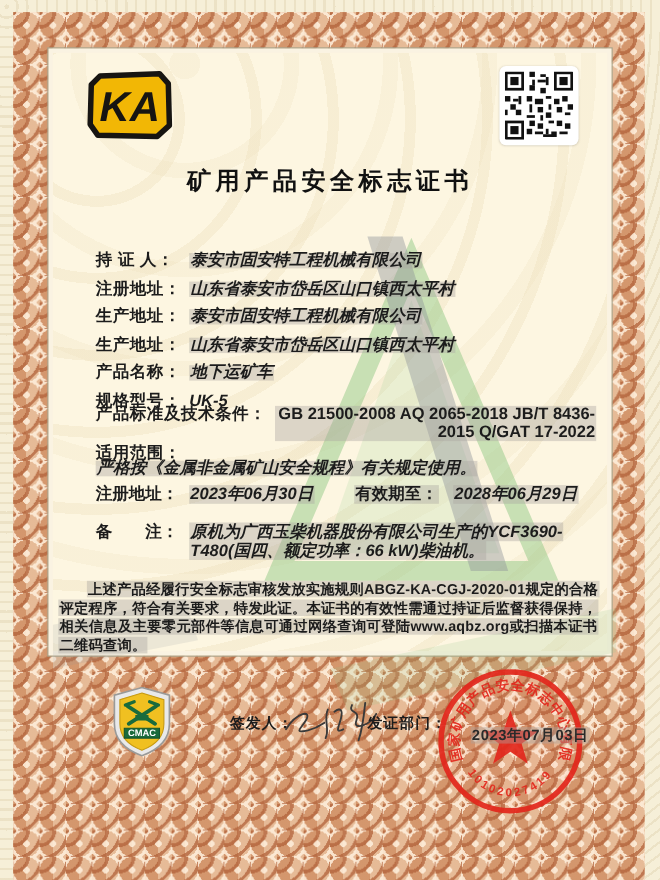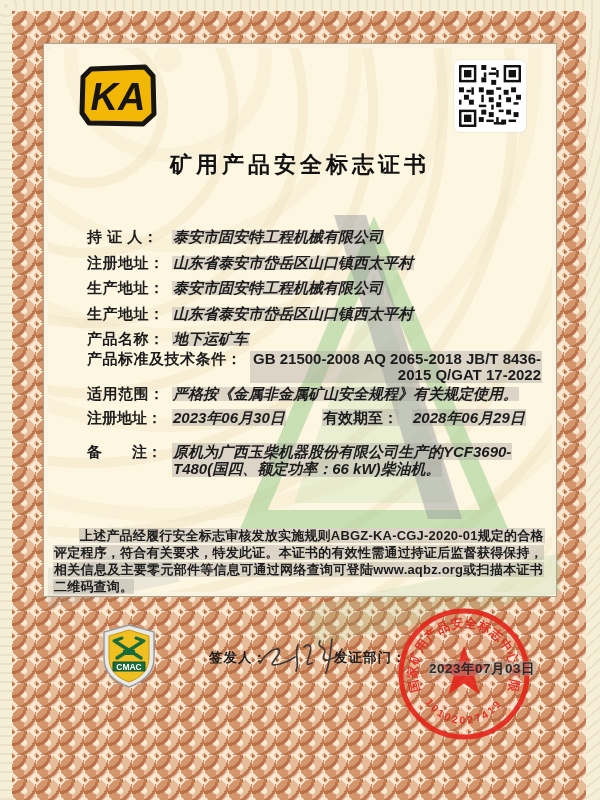--- a/index.html
+++ b/index.html
@@ -37,21 +37,21 @@
   .title{position:absolute;left:0;top:102px;width:100%;text-align:center;
     font-family:"Liberation Serif", serif;
     font-size:22px;font-weight:900;letter-spacing:4px;color:#111;}
   .rows{position:absolute;left:39px;top:182px;right:10px;font-size:15px;line-height:14px;}
   .row{display:flex;margin-bottom:11.5px;align-items:flex-start;}
   .row .lab{width:85px;flex:none;font-weight:bold;letter-spacing:.5px;}
   .row .val{font-weight:bold;font-style:italic;}
   .hl{background:rgba(169,166,159,.40);box-decoration-break:clone;-webkit-box-decoration-break:clone;padding:0 1px;text-align:right;}
   .row.std{margin-top:-7px;margin-bottom:4px;line-height:16px;}
   .row.std .lab{width:auto;white-space:nowrap;margin-right:8px;}
-  .row.scope{margin-bottom:10px;}
+  .row.scope{margin-bottom:10px;flex-direction:column;}
   .row.g-sm{margin-bottom:4px;}
   .dates{display:flex;margin-bottom:12px;line-height:14px;}
   .dates .lab{font-weight:bold;flex:none;}
   .dates .l1{width:85px;}
   .dates .v1{width:150px;flex:none;font-weight:bold;font-style:italic;}
   .dates .l2{width:90px;}
   .dates .v2{font-weight:bold;font-style:italic;}
   .remark{display:flex;margin-top:18px;line-height:17px;}
   .remark .lab{width:85px;flex:none;font-weight:bold;}
   .remark .val{font-weight:bold;font-style:italic;}
@@ -156,20 +156,24 @@
       <span class="val hl">泰安市固安特工程机械有限公司</span>
     </div>
     <div class="row">
       <span class="lab">生产地址：</span>
       <span class="val hl">山东省泰安市岱岳区山口镇西太平村</span>
     </div>
     <div class="row">
       <span class="lab">产品名称：</span>
       <span class="val hl">地下运矿车</span>
     </div>
+    <div class="row g-sm">
+      <span class="lab">规格型号：</span>
+      <span class="val">UK-5</span>
+    </div>
     <div class="row std">
       <span class="lab">产品标准及技术条件：</span>
       <span class="val hl" style="font-style:normal">GB 21500-2008 AQ 2065-2018 JB/T 8436-2015 Q/GAT 17-2022</span>
     </div>
     <div class="row scope">
       <span class="lab">适用范围：</span>
       <span class="val hl">严格按《金属非金属矿山安全规程》有关规定使用。</span>
     </div>
     <div class="dates">
       <span class="lab l1">注册地址：</span>

